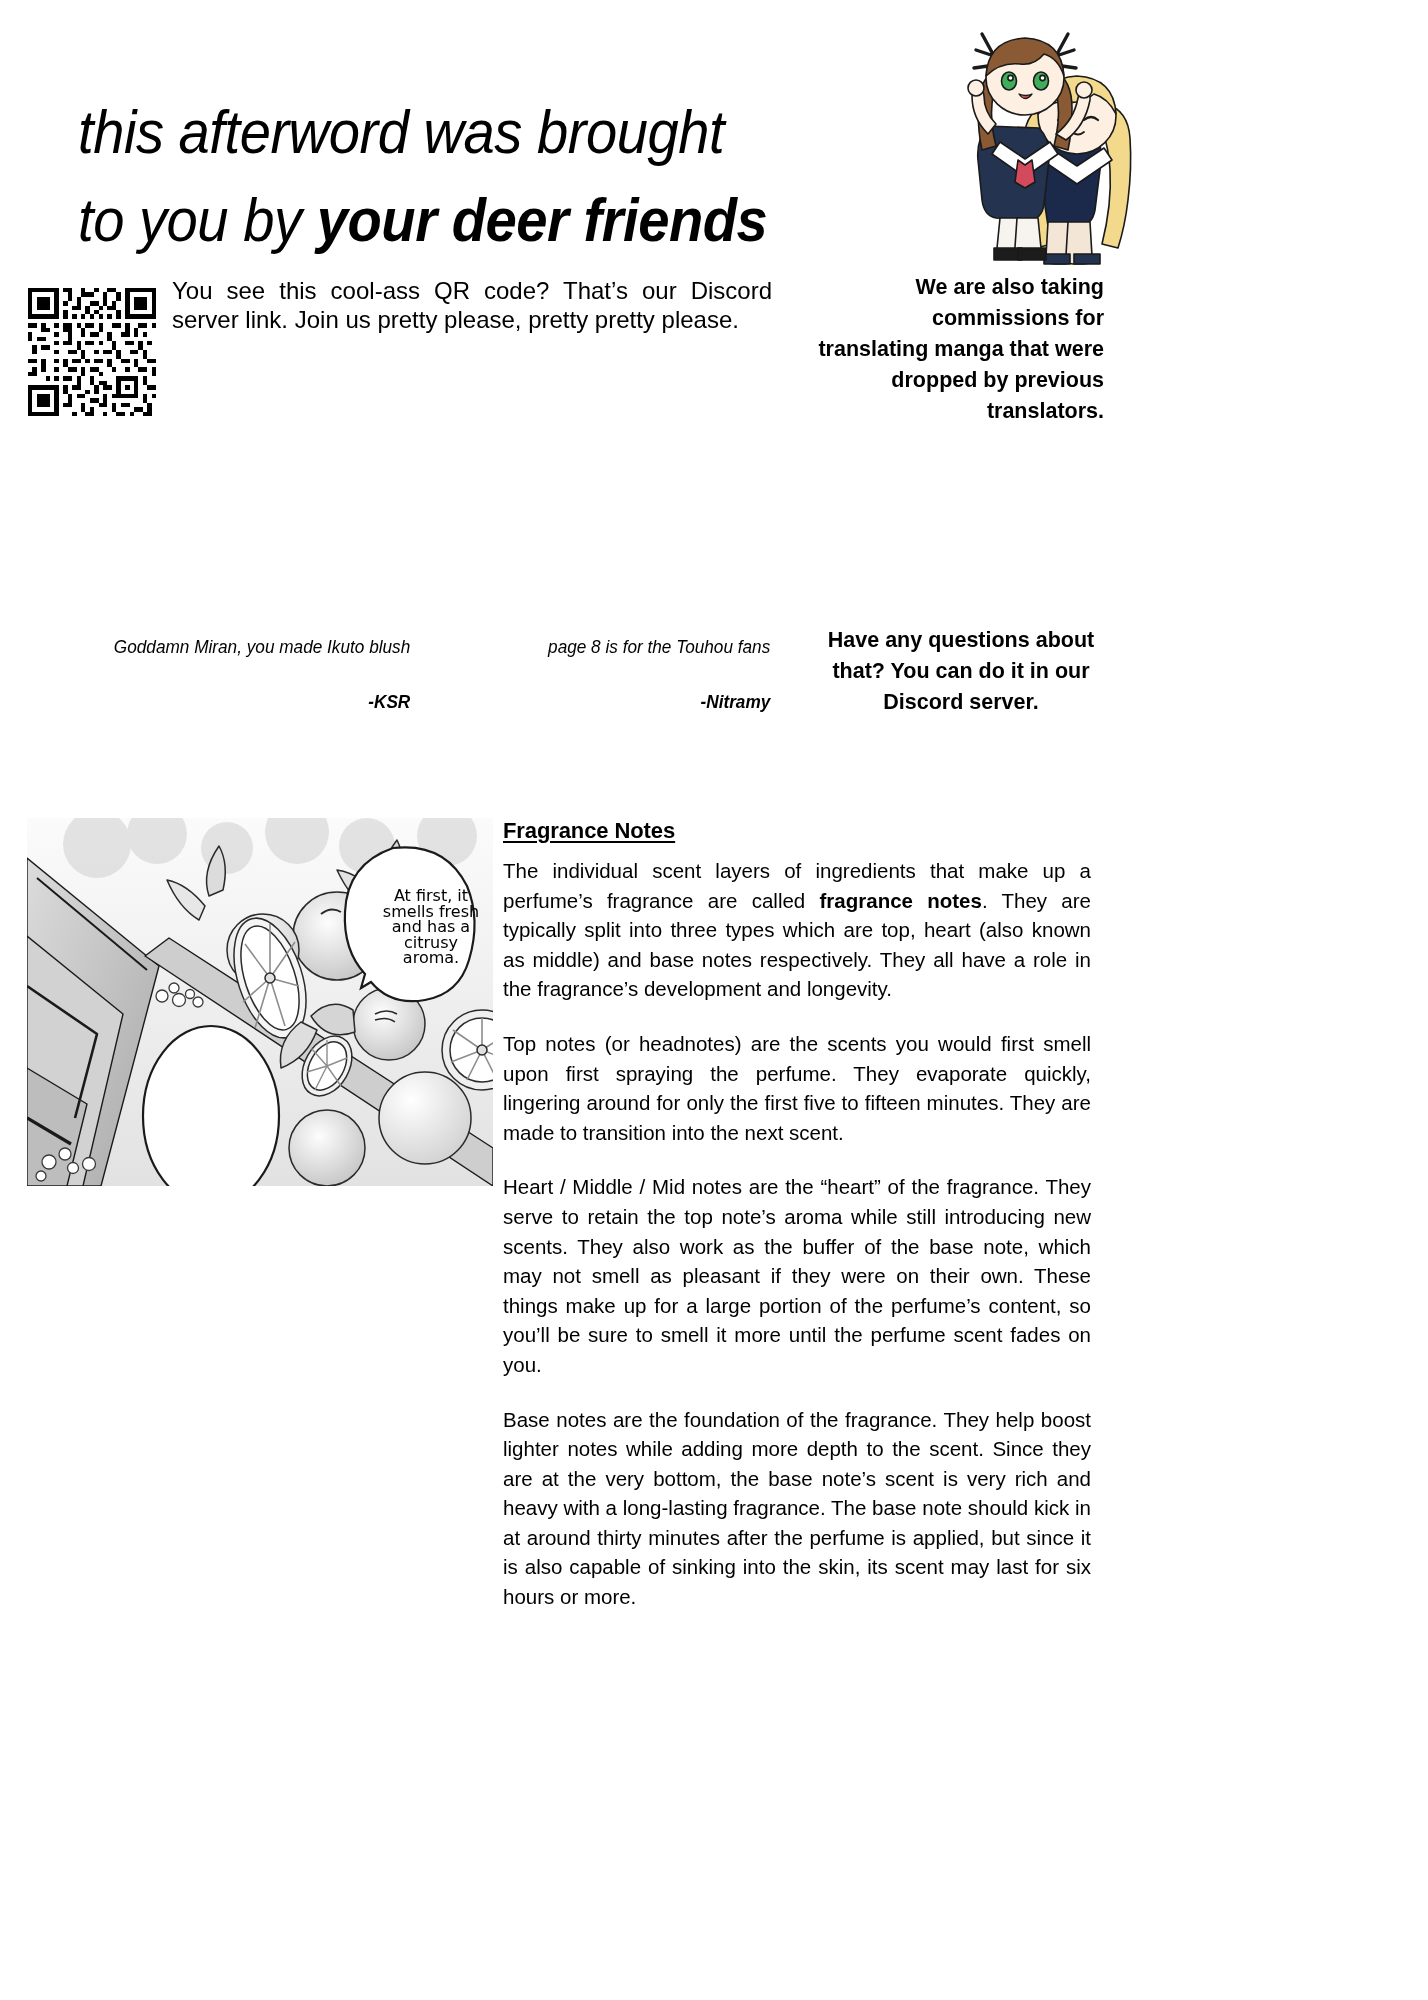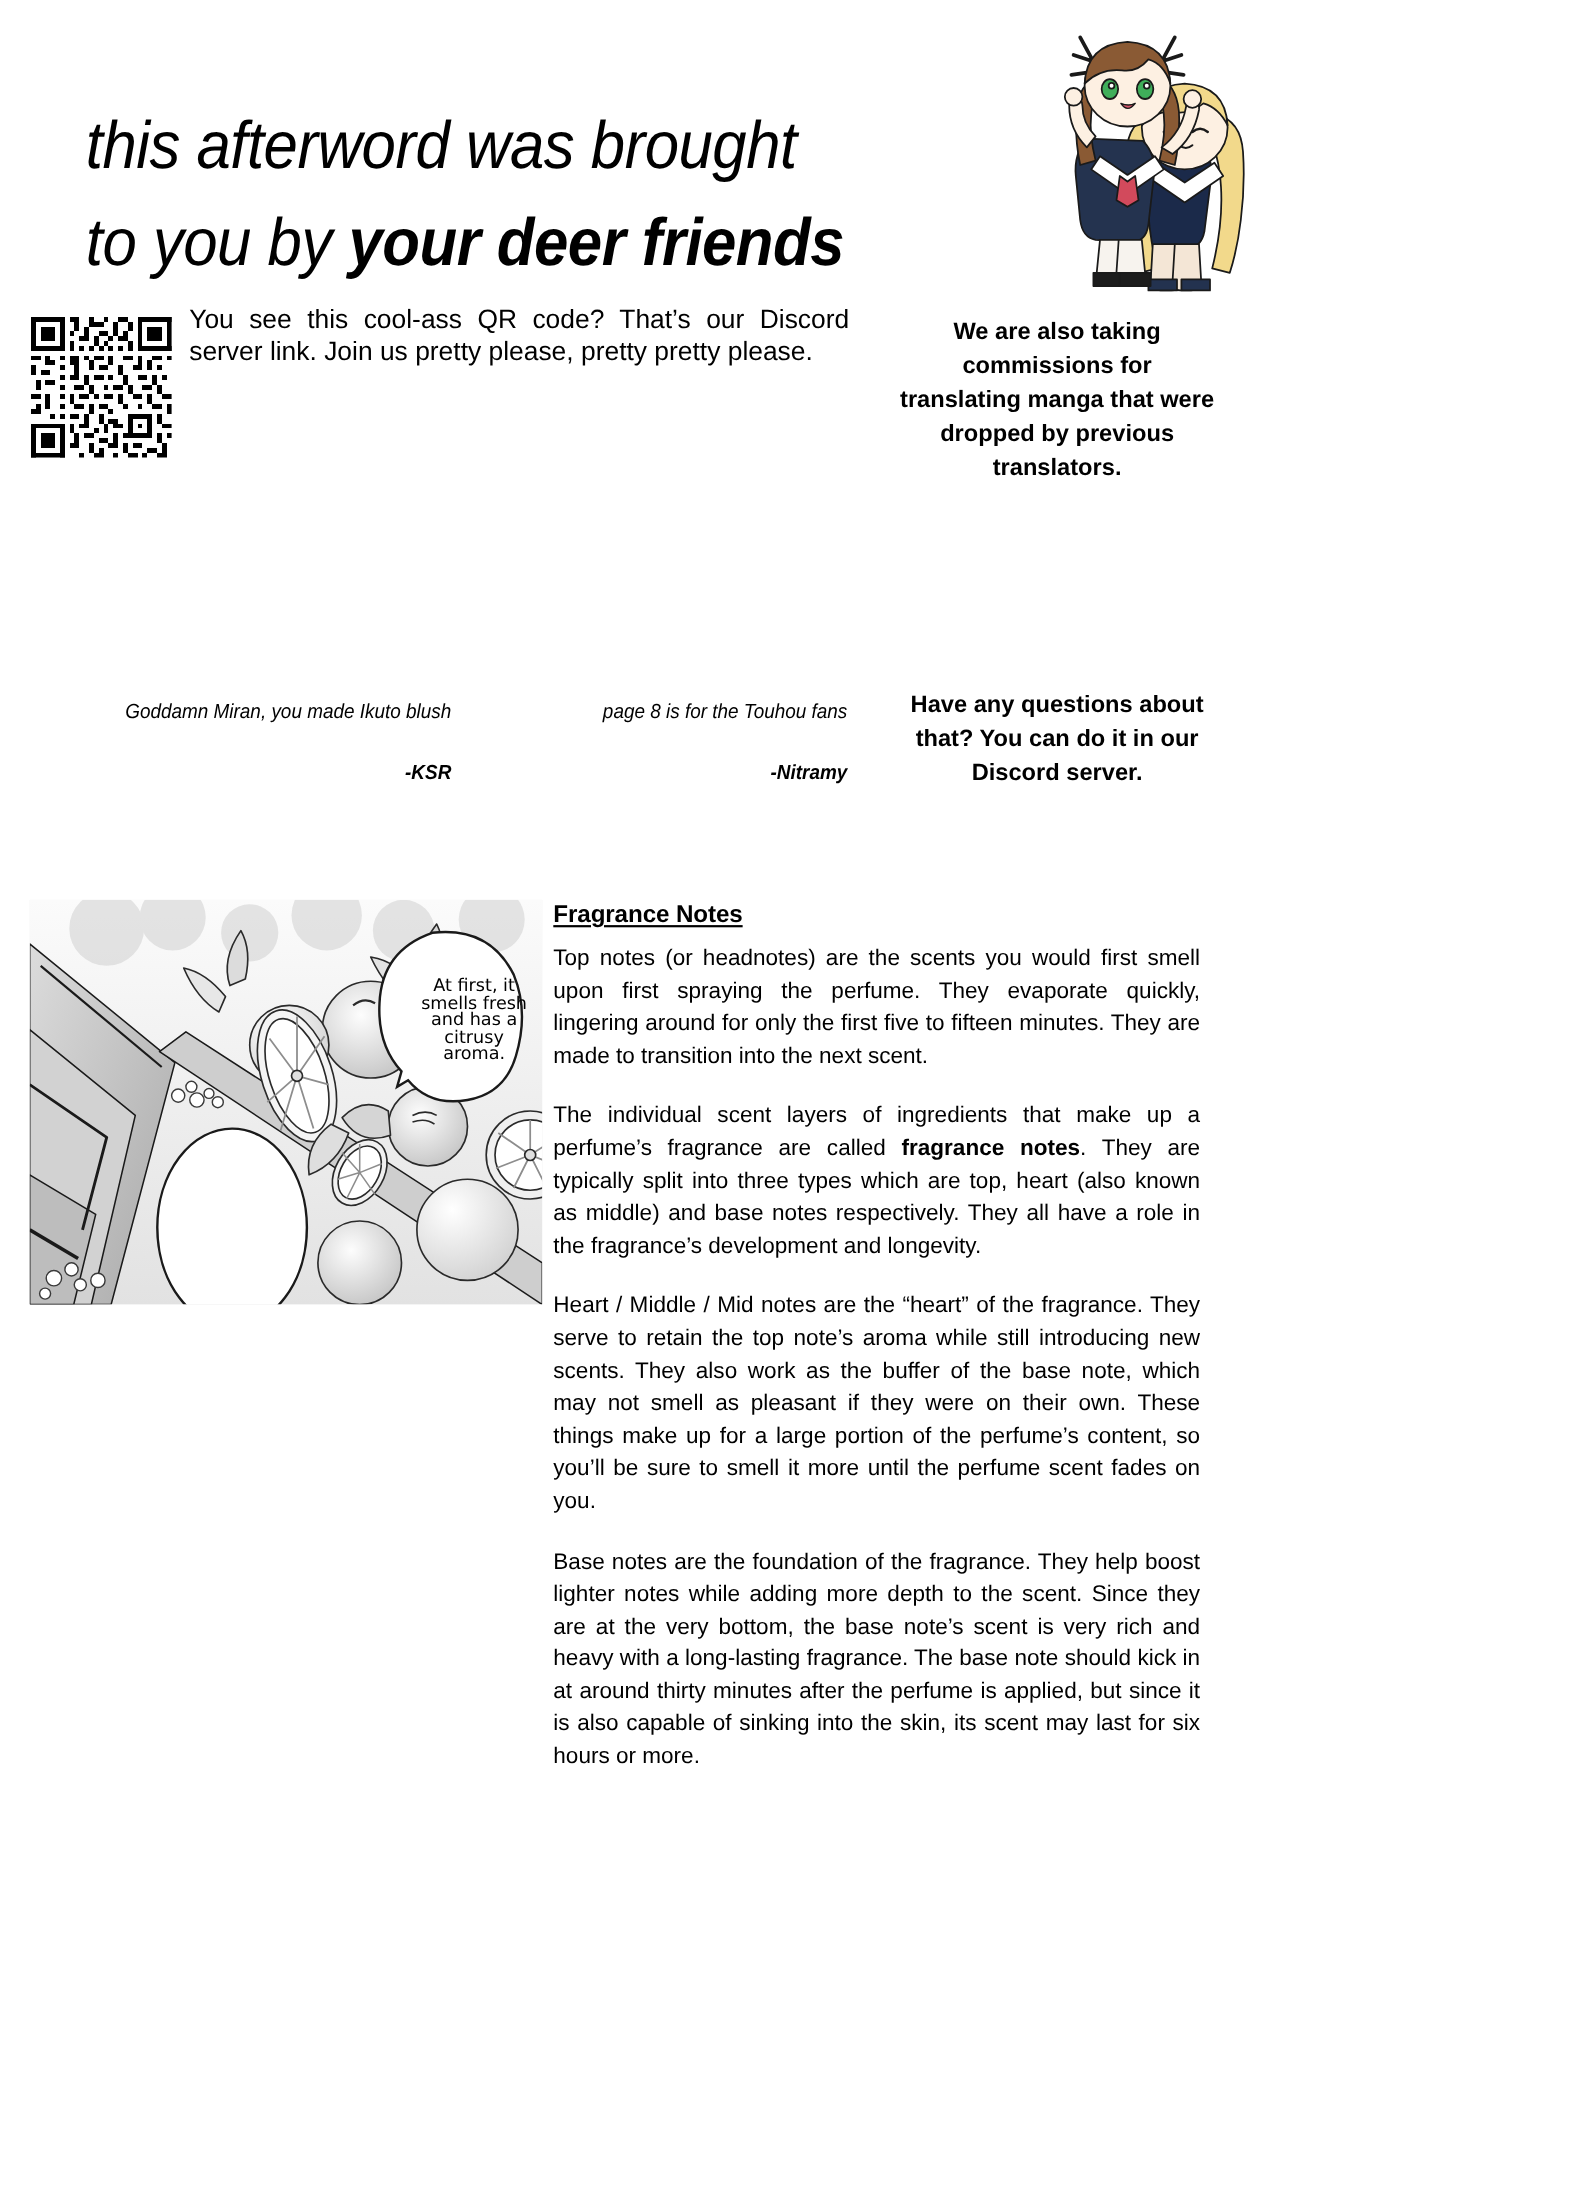--- a/index.html
+++ b/index.html
@@ -74,23 +74,23 @@
     margin: 0;
   }
   .intro-p + .intro-p { margin-top: 25px; }
   .ital { font-style: italic; }
   .bld  { font-weight: bold; }
 
   
   #side-col {
     position: absolute;
     left: 818px;
-    top: 286px;
+    top: 272px;
     width: 286px;
-    text-align: center;
+    text-align: right;
   }
   .side-p {
     font-size: 21.5px;
     line-height: 31px;
     font-weight: bold;
     margin: 0;
   }
   #side-col-2 {
     position: absolute;
     left: 818px;
@@ -540,17 +540,17 @@
 
   <div class="bubble-txt" style="position:absolute; left:352px; top:70px; width:104px; white-space:pre-line;">At first, it
 smells fresh
 and has a
 citrusy
 aroma.</div>
 </div>
 
 <div id="article">
   <h2>Fragrance Notes</h2>
+  <p class="art-p"><span>The individual scent layers of ingredients that make up a perfume’s fragrance are called </span><span class="bld">fragrance notes</span><span>. They are typically split into three types which are top, heart (also known as middle) and base notes respectively. They all have a role in the fragrance’s development and longevity.</span></p>
   <p class="art-p">Top notes (or headnotes) are the scents you would first smell upon first spraying the perfume. They evaporate quickly, lingering around for only the first five to fifteen minutes. They are made to transition into the next scent.</p>
-  <p class="art-p"><span>The individual scent layers of ingredients that make up a perfume’s fragrance are called </span><span class="bld">fragrance notes</span><span>. They are typically split into three types which are top, heart (also known as middle) and base notes respectively. They all have a role in the fragrance’s development and longevity.</span></p>
   <p class="art-p">Heart / Middle / Mid notes are the “heart” of the fragrance. They serve to retain the top note’s aroma while still introducing new scents. They also work as the buffer of the base note, which may not smell as pleasant if they were on their own. These things make up for a large portion of the perfume’s content, so you’ll be sure to smell it more until the perfume scent fades on you.</p>
   <p class="art-p">Base notes are the foundation of the fragrance. They help boost lighter notes while adding more depth to the scent. Since they are at the very bottom, the base note’s scent is very rich and heavy with a long-lasting fragrance. The base note should kick in at around thirty minutes after the perfume is applied, but since it is also capable of sinking into the skin, its scent may last for six hours or more.</p>
 </div>
 
 </body></html>

